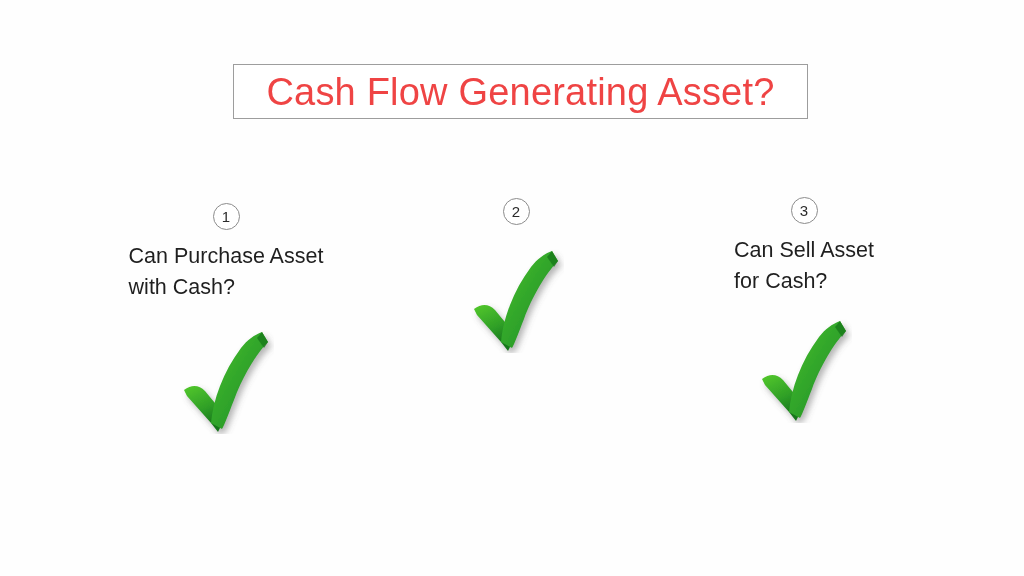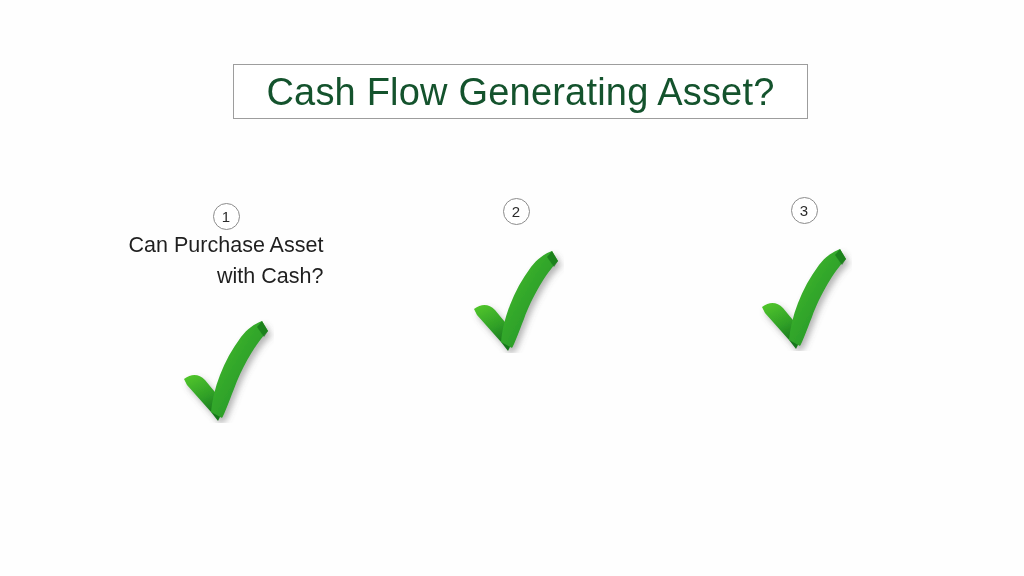--- a/index.html
+++ b/index.html
@@ -34,21 +34,21 @@
     border: 1px solid #9d9d9d;
     background: #ffffff;
     display: flex;
     align-items: center;
     justify-content: center;
   }
   .title-text {
     font-size: 38px;
     font-weight: 400;
     letter-spacing: 0.2px;
-    color: #14532d;
+    color: #ef4444;
     white-space: nowrap;
     line-height: 1;
   }
 
   
   .columns {
     position: absolute;
     left: 0;
     top: 190px;
     width: 1024px;
@@ -79,23 +79,24 @@
     line-height: 1;
     color: #2b2b2b;
     background: #ffffff;
   }
   .col-1 .badge { margin-top: 13px; }
   .col-2 .badge { margin-top: 8px; }
   .col-3 .badge { margin-top: 7px; }
 
   
   .caption {
+    margin-top: 11px;
     font-size: 21.5px;
     line-height: 1.42;
-    text-align: right;
+    text-align: left;
     color: #1f1f1f;
     white-space: pre-line;
   }
 
   
   .check-wrap {
     margin-top: 20px;
     width: 120px;
     height: 118px;
     display: flex;
@@ -180,20 +181,22 @@
             <path d="M84,4 L90,14 L86,20 L79,10 Z" fill="#1c7d1c" opacity="0.85"></path>
           </g>
         </svg>
       </div>
     </div>
 
     <div class="column col-3">
       <div class="badge">
         <span>3</span>
       </div>
+      <div class="caption">Can Sell Asset
+for Cash?</div>
       <div class="check-wrap">
         <svg class="check-svg" width="96" height="106" viewBox="0 0 96 106" aria-hidden="true">
           <defs>
             <linearGradient id="g3a" x1="0" y1="0" x2="1" y2="1">
               <stop offset="0%" stop-color="#4fc328"></stop>
               <stop offset="45%" stop-color="#32a72c"></stop>
               <stop offset="100%" stop-color="#1d8a1c"></stop>
             </linearGradient>
             <linearGradient id="g3b" x1="0" y1="0" x2="0.4" y2="1">
               <stop offset="0%" stop-color="#54c92c"></stop>

